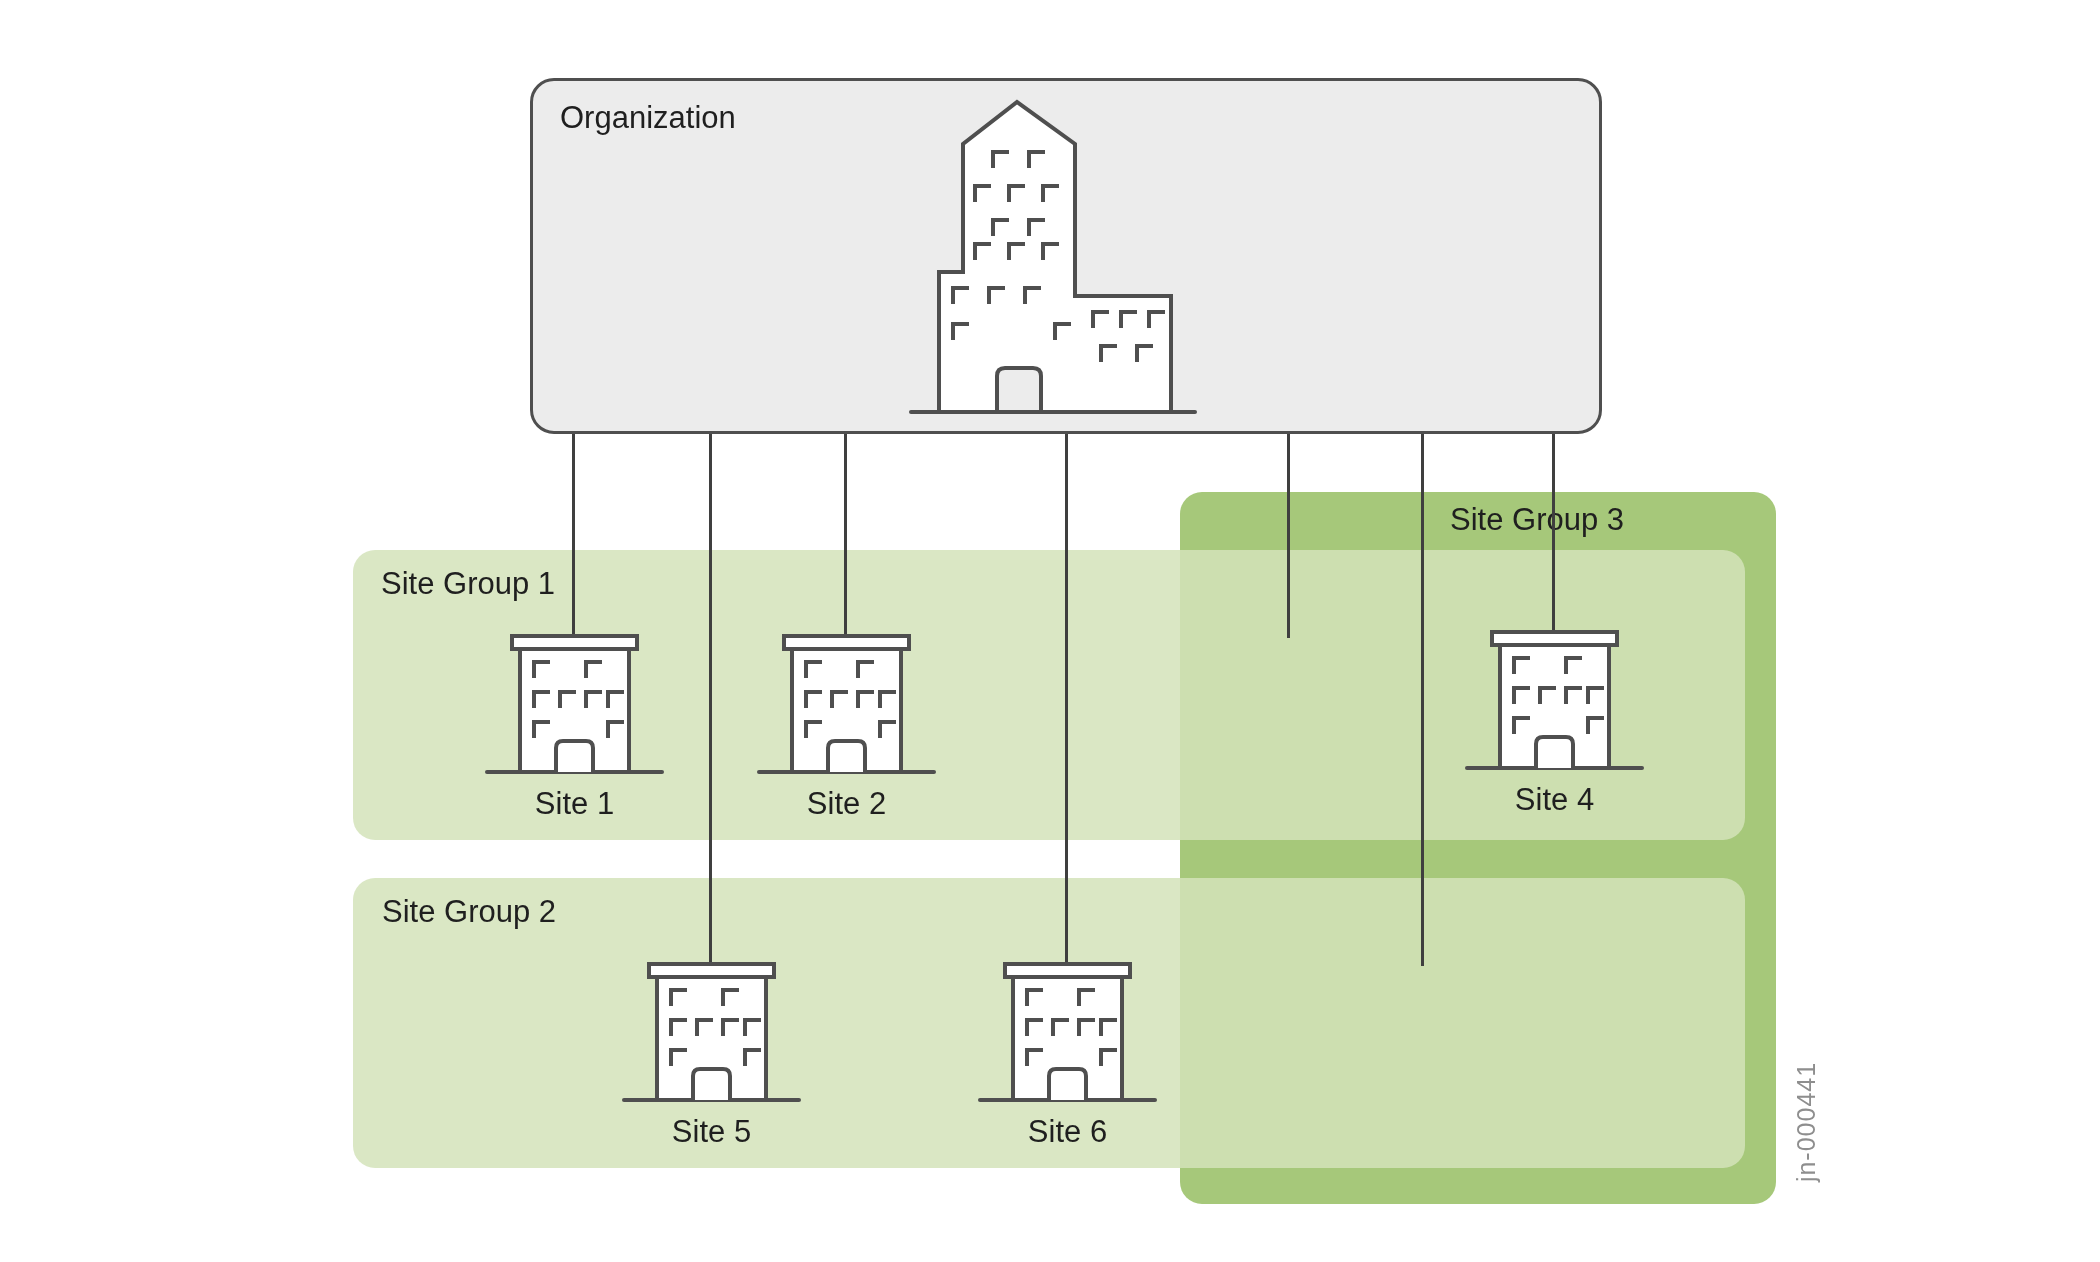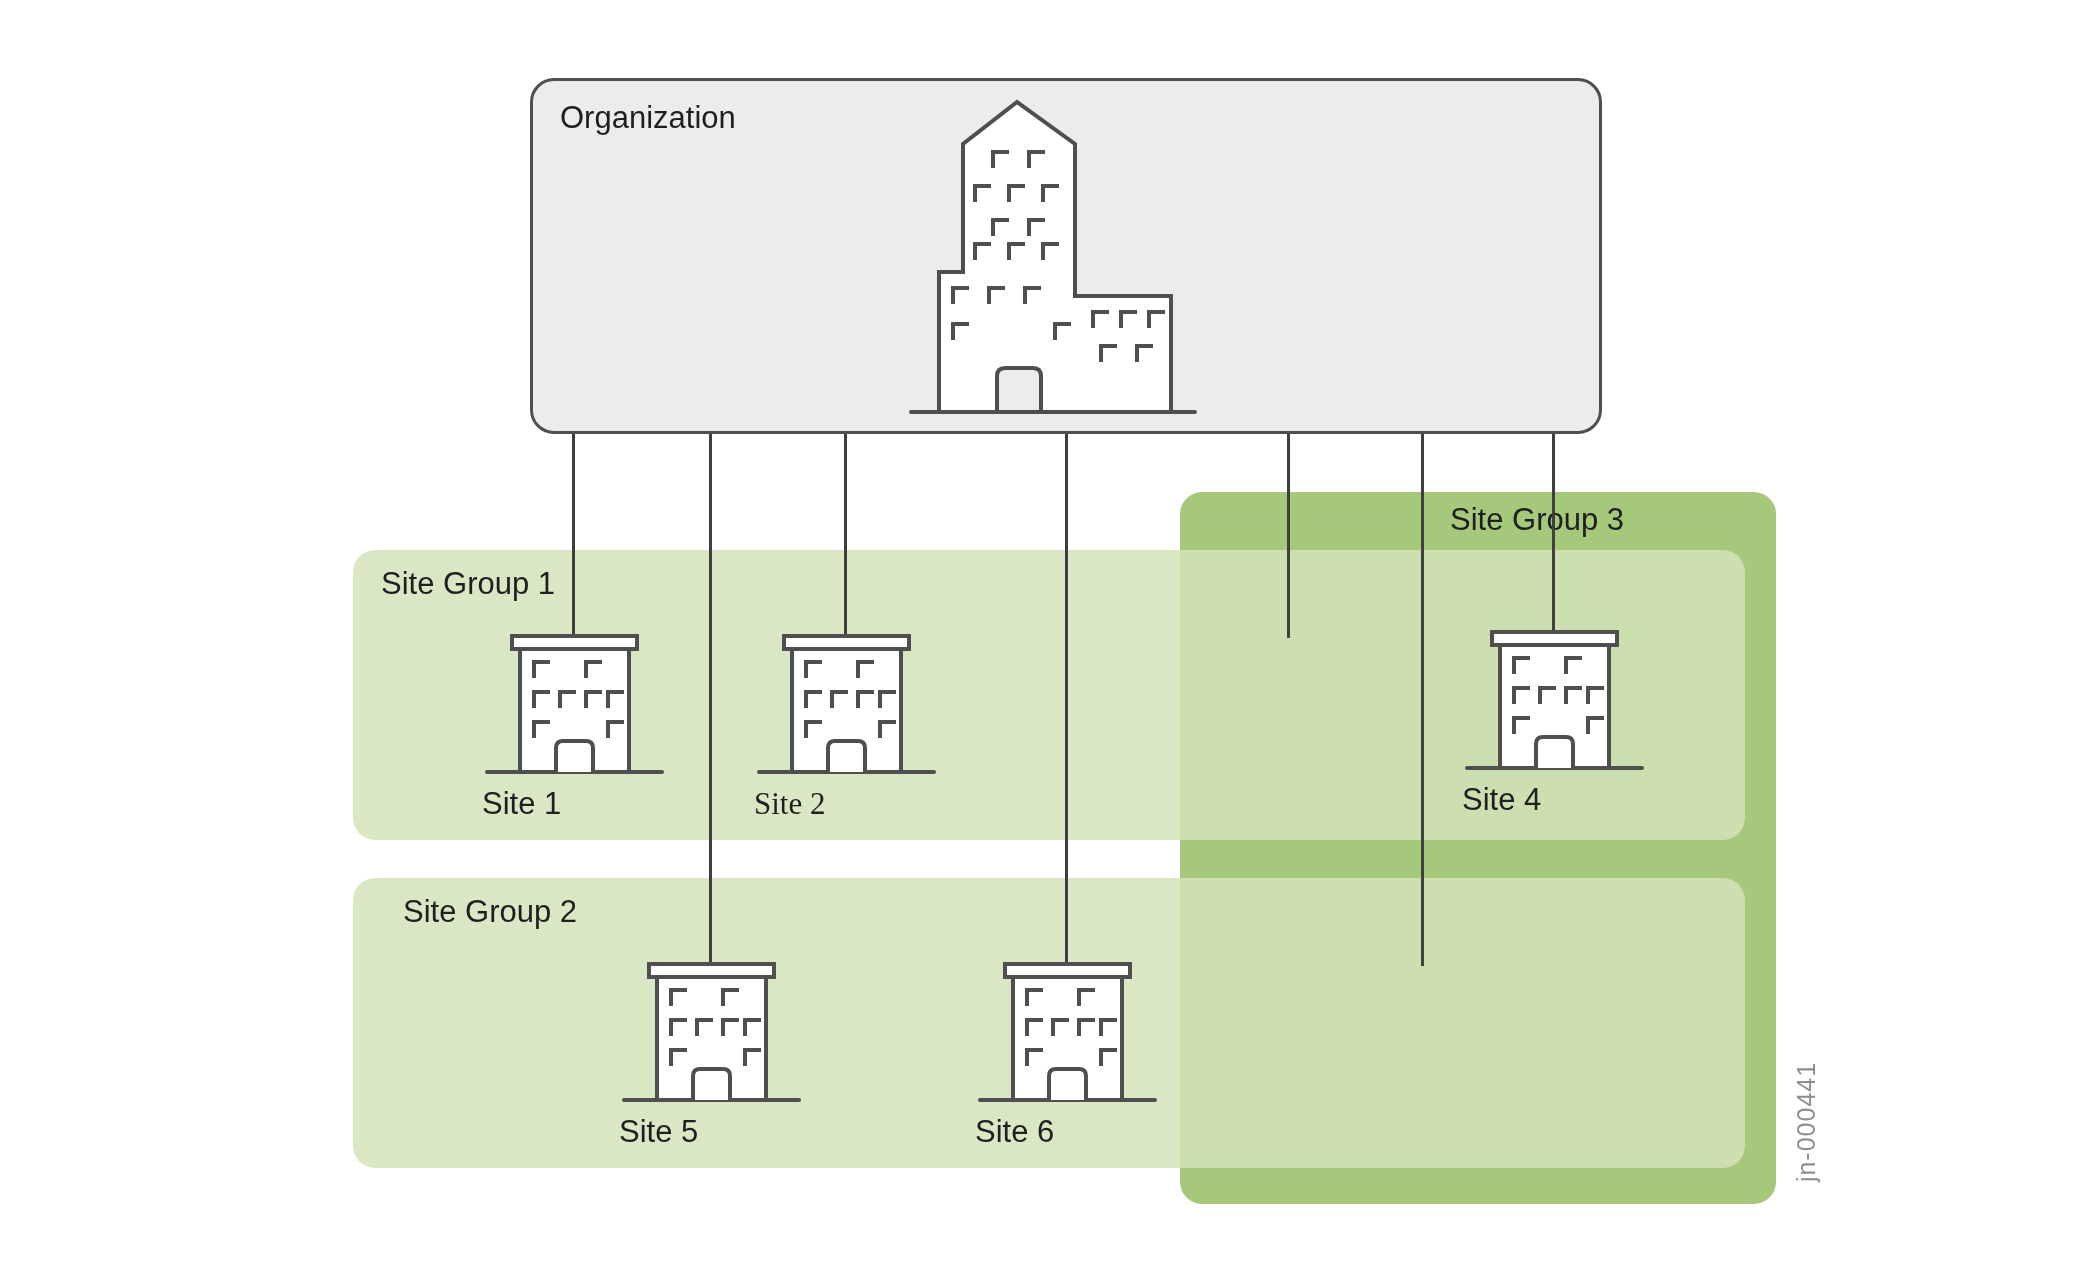--- a/index.html
+++ b/index.html
@@ -17,28 +17,28 @@
   }
   .org-label{left:560px;top:100px;font-size:31px;}
   .org-building{left:905px;top:92px;}
   
   .group-box{border-radius:22px;}
   .sg3{left:1180px;top:492px;width:596px;height:712px;background:var(--group_dark,#a6c87a);}
   .sg1{left:353px;top:550px;width:1392px;height:290px;background:var(--group_light,#d4e3ba);opacity:.85;}
   .sg2{left:353px;top:878px;width:1392px;height:290px;background:var(--group_light,#d4e3ba);opacity:.85;}
   .group-label{font-size:31px;}
   .sg1-label{left:381px;top:566px;}
-  .sg2-label{left:403px;top:894px;}
+  .sg2-label{left:382px;top:894px;}
   .sg3-label{left:1450px;top:502px;width:300px;}
   
   .vline{width:3px;background:var(--line,#3f3f3f);}
   
   .site{width:185px;}
   .site svg{display:block;}
-  .site-label{width:185px;text-align:left;font-size:31px;margin-top:7px;}
+  .site-label{width:185px;text-align:center;font-size:31px;margin-top:7px;}
   
   .watermark{
     left:1734px;top:1105px;width:150px;height:34px;text-align:center;
     transform:rotate(-90deg);transform-origin:center center;
     color:var(--watermark_color,#8e8e8e);font-size:25px;letter-spacing:1px;
   }
   .defs-holder{position:absolute;width:0;height:0;overflow:hidden;}
 </style>
 </head>
 <body>
@@ -113,21 +113,21 @@
   <div class="abs vline" style="left:709px;top:434px;height:532px;"></div>
   <div class="abs vline" style="left:1065px;top:434px;height:532px;"></div>
   <div class="abs vline" style="left:1421px;top:434px;height:532px;"></div>
 
   <div class="abs site" style="left:482px;top:624px;">
     <svg width="185" height="155">
         <use href="#bld"></use>
       </svg>
     <div class="site-label">Site 1</div>
   </div>
-  <div class="abs site" style="left:754px;top:624px;font-family:Liberation Serif, serif;">
+  <div class="abs site" style="left:754px;top:624px;">
     <svg width="185" height="155">
         <use href="#bld"></use>
       </svg>
     <div class="site-label">Site 2</div>
   </div>
   <div class="abs site" style="left:1462px;top:620px;">
     <svg width="185" height="155">
         <use href="#bld"></use>
       </svg>
     <div class="site-label">Site 4</div>

